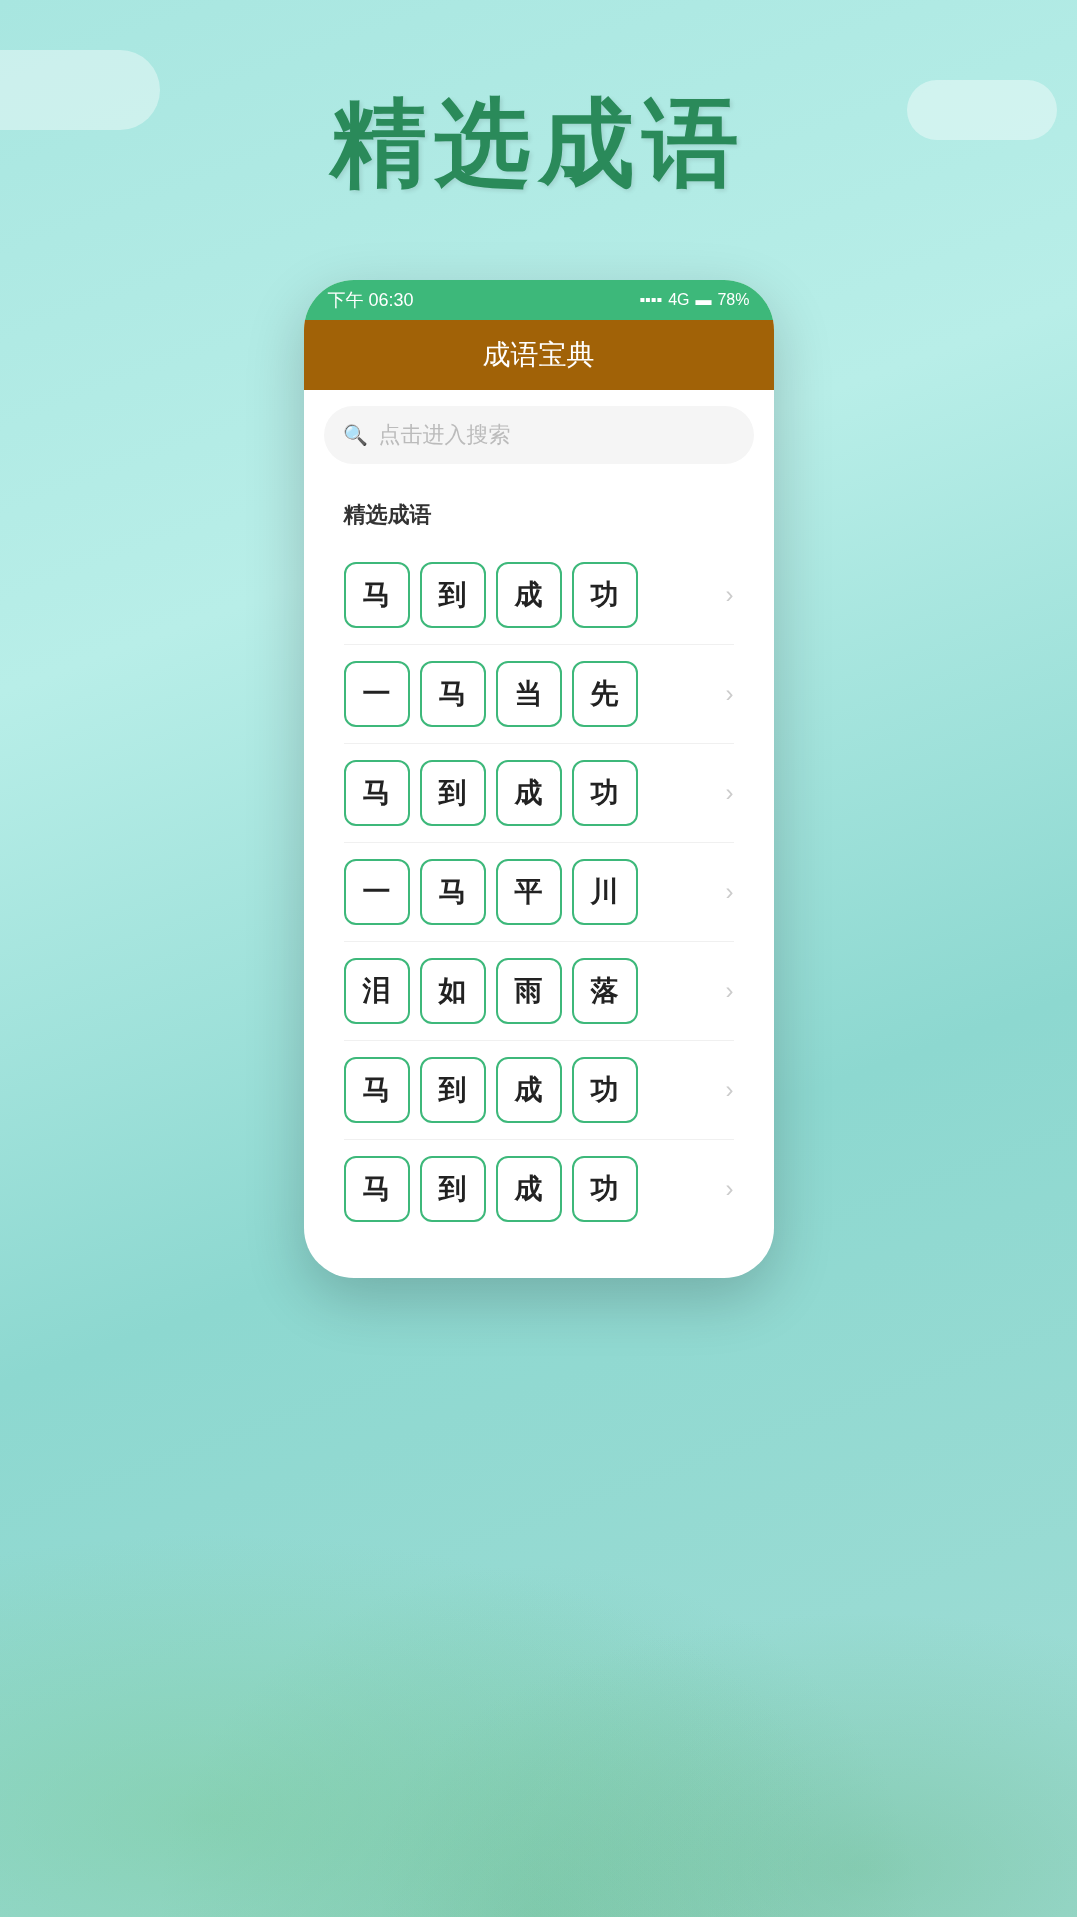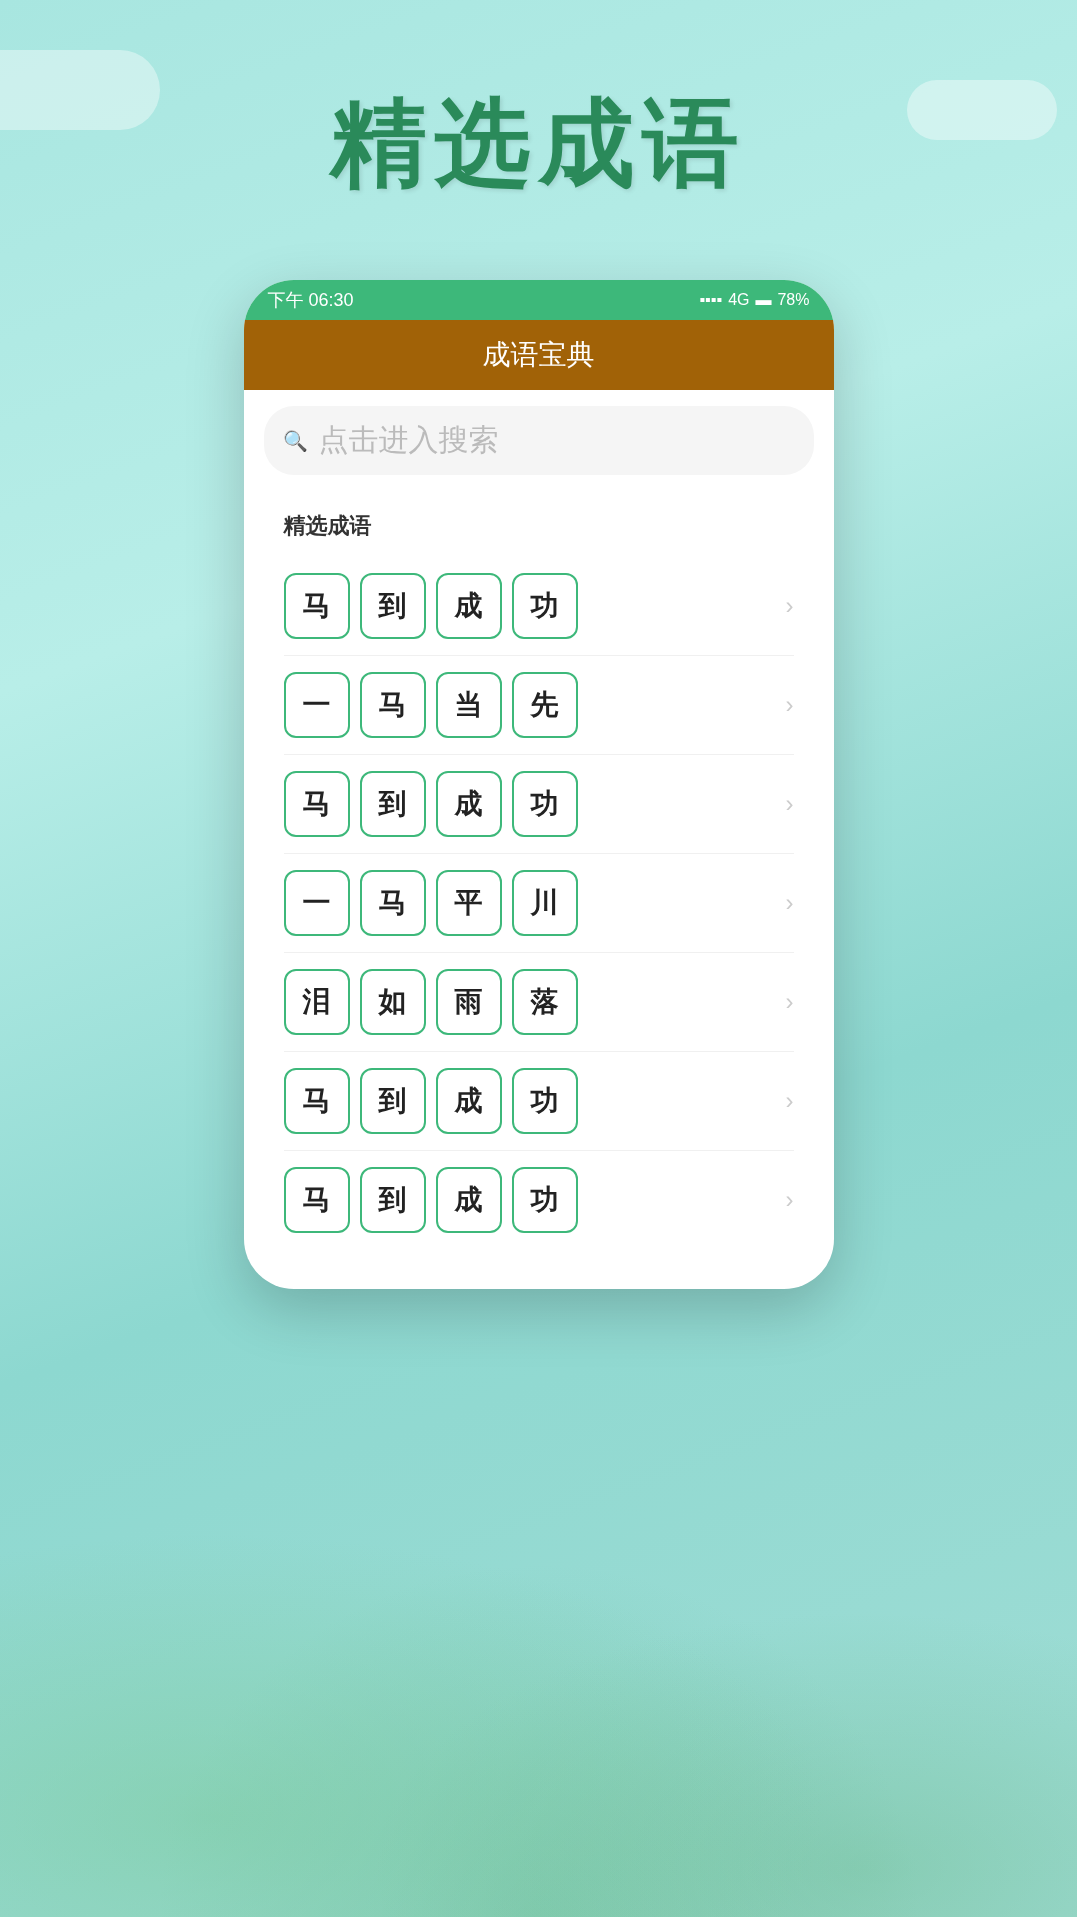--- a/index.html
+++ b/index.html
@@ -52,21 +52,21 @@
       text-shadow: 2px 2px 4px rgba(0,0,0,0.1);
       z-index: 10;
     }
 
     
     .phone-mockup {
       position: absolute;
       top: 280px;
       left: 50%;
       transform: translateX(-50%);
-      width: 590px;
+      width: 470px;
       background: white;
       border-radius: 50px;
       box-shadow: 0 20px 60px rgba(0,0,0,0.2);
       overflow: hidden;
       z-index: 20;
     }
 
     
     .status-bar {
       background: #3db87a;
@@ -104,21 +104,21 @@
       display: flex;
       align-items: center;
       gap: 10px;
     }
     .search-icon-svg {
       color: #aaa;
       font-size: 20px;
     }
     .search-placeholder {
       color: #bbb;
-      font-size: 30px;
+      font-size: 22px;
     }
 
     
     .content-area {
       background: white;
       margin: 0 20px 20px;
       border-radius: 16px;
       padding: 20px;
     }
     .section-title {

